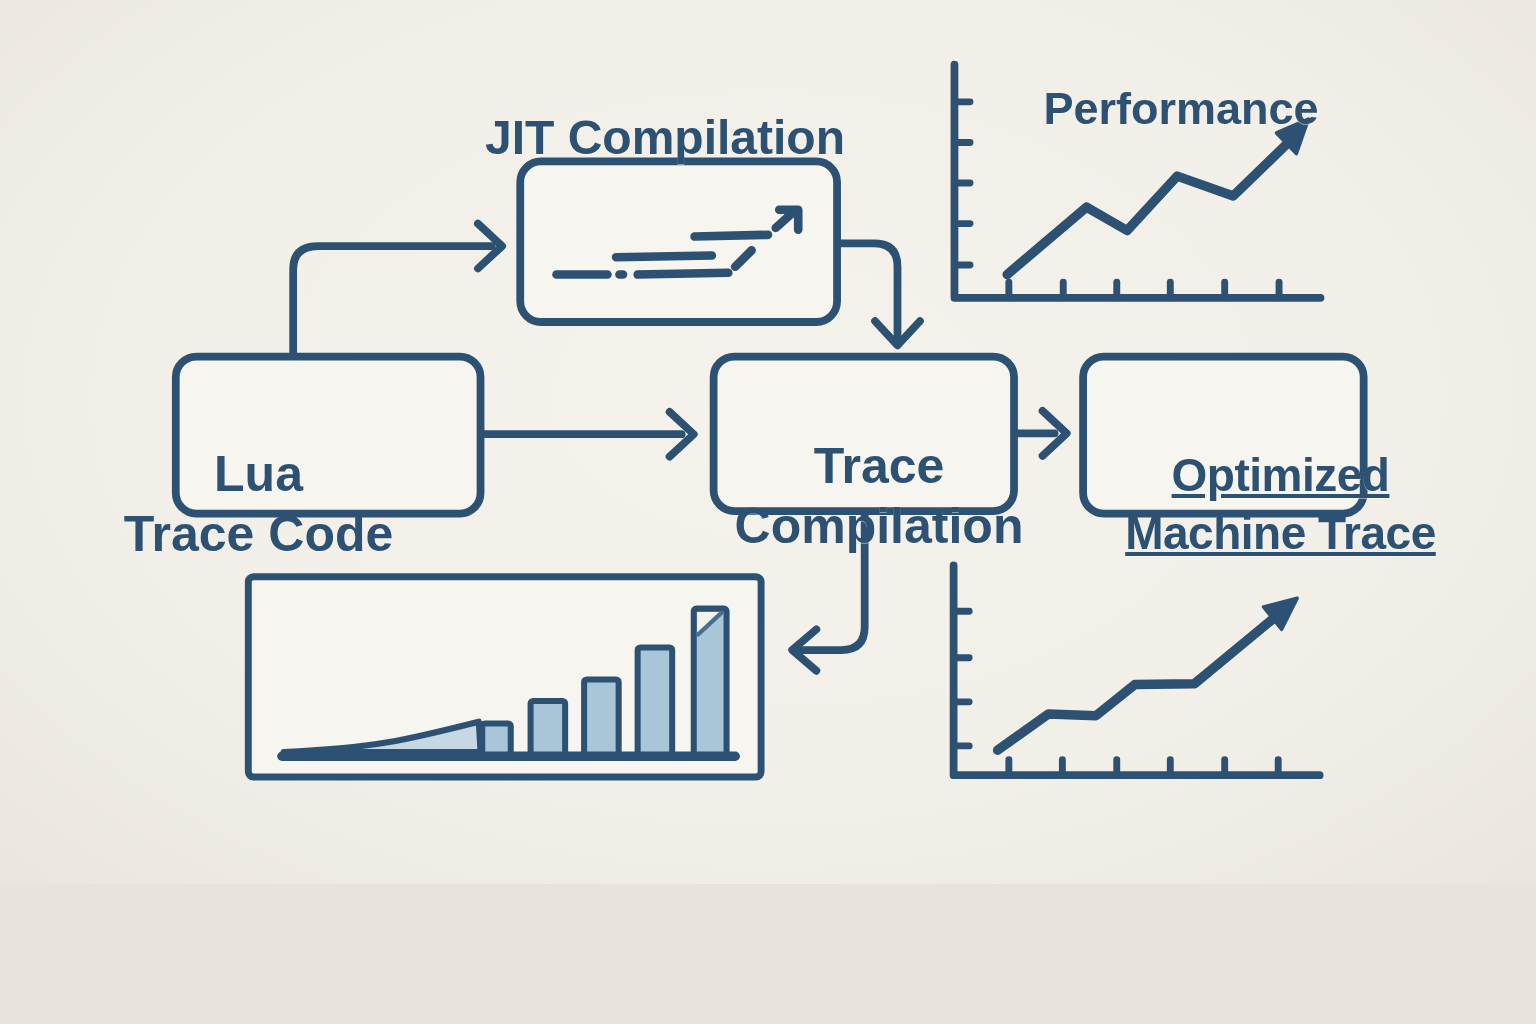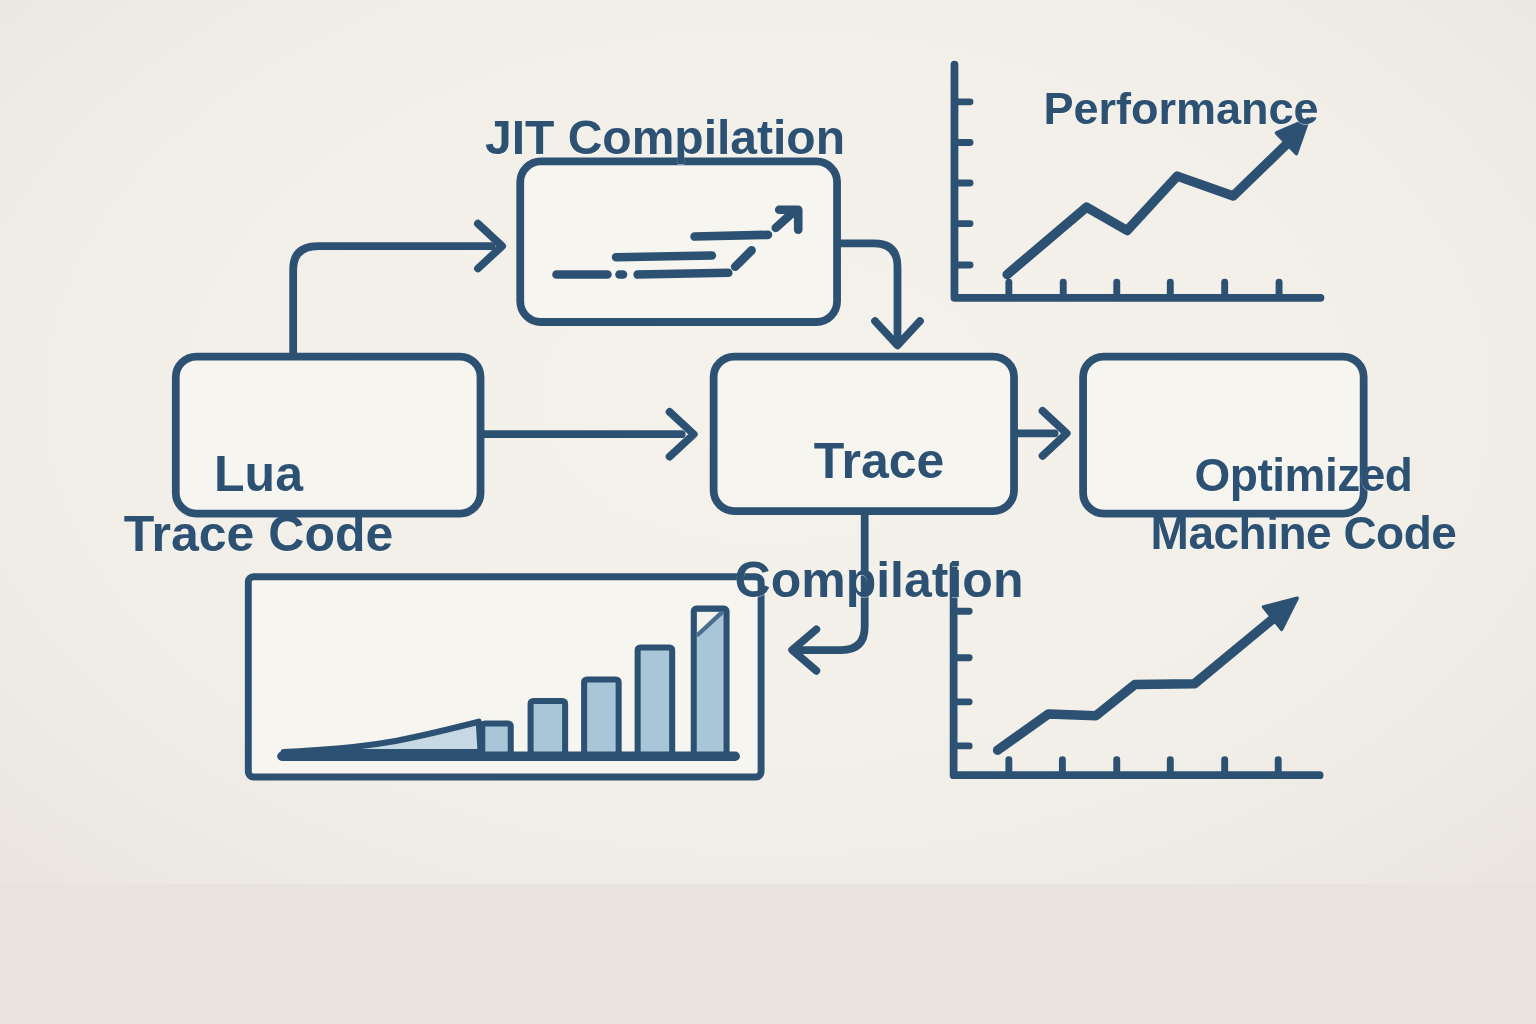--- a/index.html
+++ b/index.html
@@ -28,22 +28,22 @@
   .fold{fill:var(--fold-fill);}
   .crease{fill:none;stroke:var(--fold-crease);stroke-width:5;stroke-linecap:round;}
   .label{
     position:absolute;color:var(--text);font-weight:700;text-align:center;
     text-shadow:0 1px 0 rgba(255,255,255,0.45);
   }
   .box-label{display:flex;flex-direction:column;align-items:center;justify-content:center;line-height:60px;}
   .title-jit{left:440px;top:110px;width:450px;font-size:48px;}
   .title-perf{left:1025px;top:83px;width:312px;font-size:45px;}
   .lbl-lua{left:82px;top:413px;width:353px;height:182px;font-size:50px;justify-content:center;}
-  .lbl-trace{left:705px;top:431px;width:348px;height:179px;font-size:50px;justify-content:space-between;}
-  .lbl-opt{left:1141px;top:413px;width:325px;height:182px;font-size:46px;letter-spacing:-0.5px;line-height:58px;}
+  .lbl-trace{left:705px;top:406px;width:348px;height:179px;font-size:50px;}
+  .lbl-opt{left:1118px;top:413px;width:325px;height:182px;font-size:46px;letter-spacing:-0.5px;line-height:58px;text-decoration:underline;}
 </style>
 </head>
 <body>
 
 <div class="stage">
 
   <svg class="diagram" viewBox="0 0 1536 1024">
 
     <g>
       <path class="flow" d="M 218 413 L 218 312 Q 218 285 247 285 L 448 285"></path>
@@ -145,15 +145,15 @@
   <div class="label box-label lbl-lua">
     <div>Lua</div>
     <div>Trace Code</div>
   </div>
   <div class="label box-label lbl-trace">
     <div>Trace</div>
     <div>Compilation</div>
   </div>
   <div class="label box-label lbl-opt">
     <div>Optimized</div>
-    <div>Machine Code</div>
+    <div>Machine Trace</div>
   </div>
 </div>
 
 </body></html>

